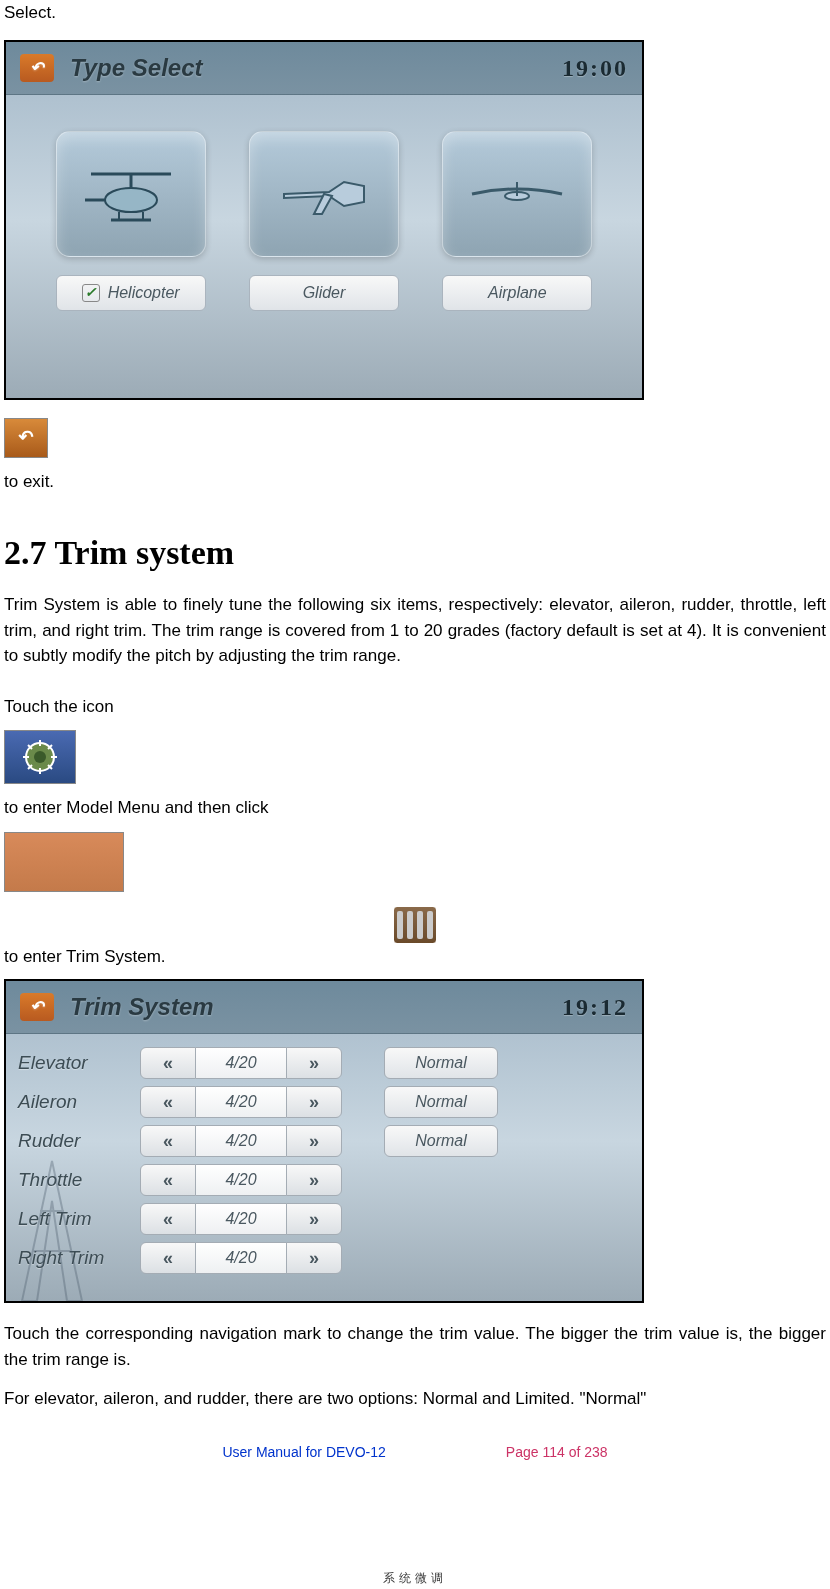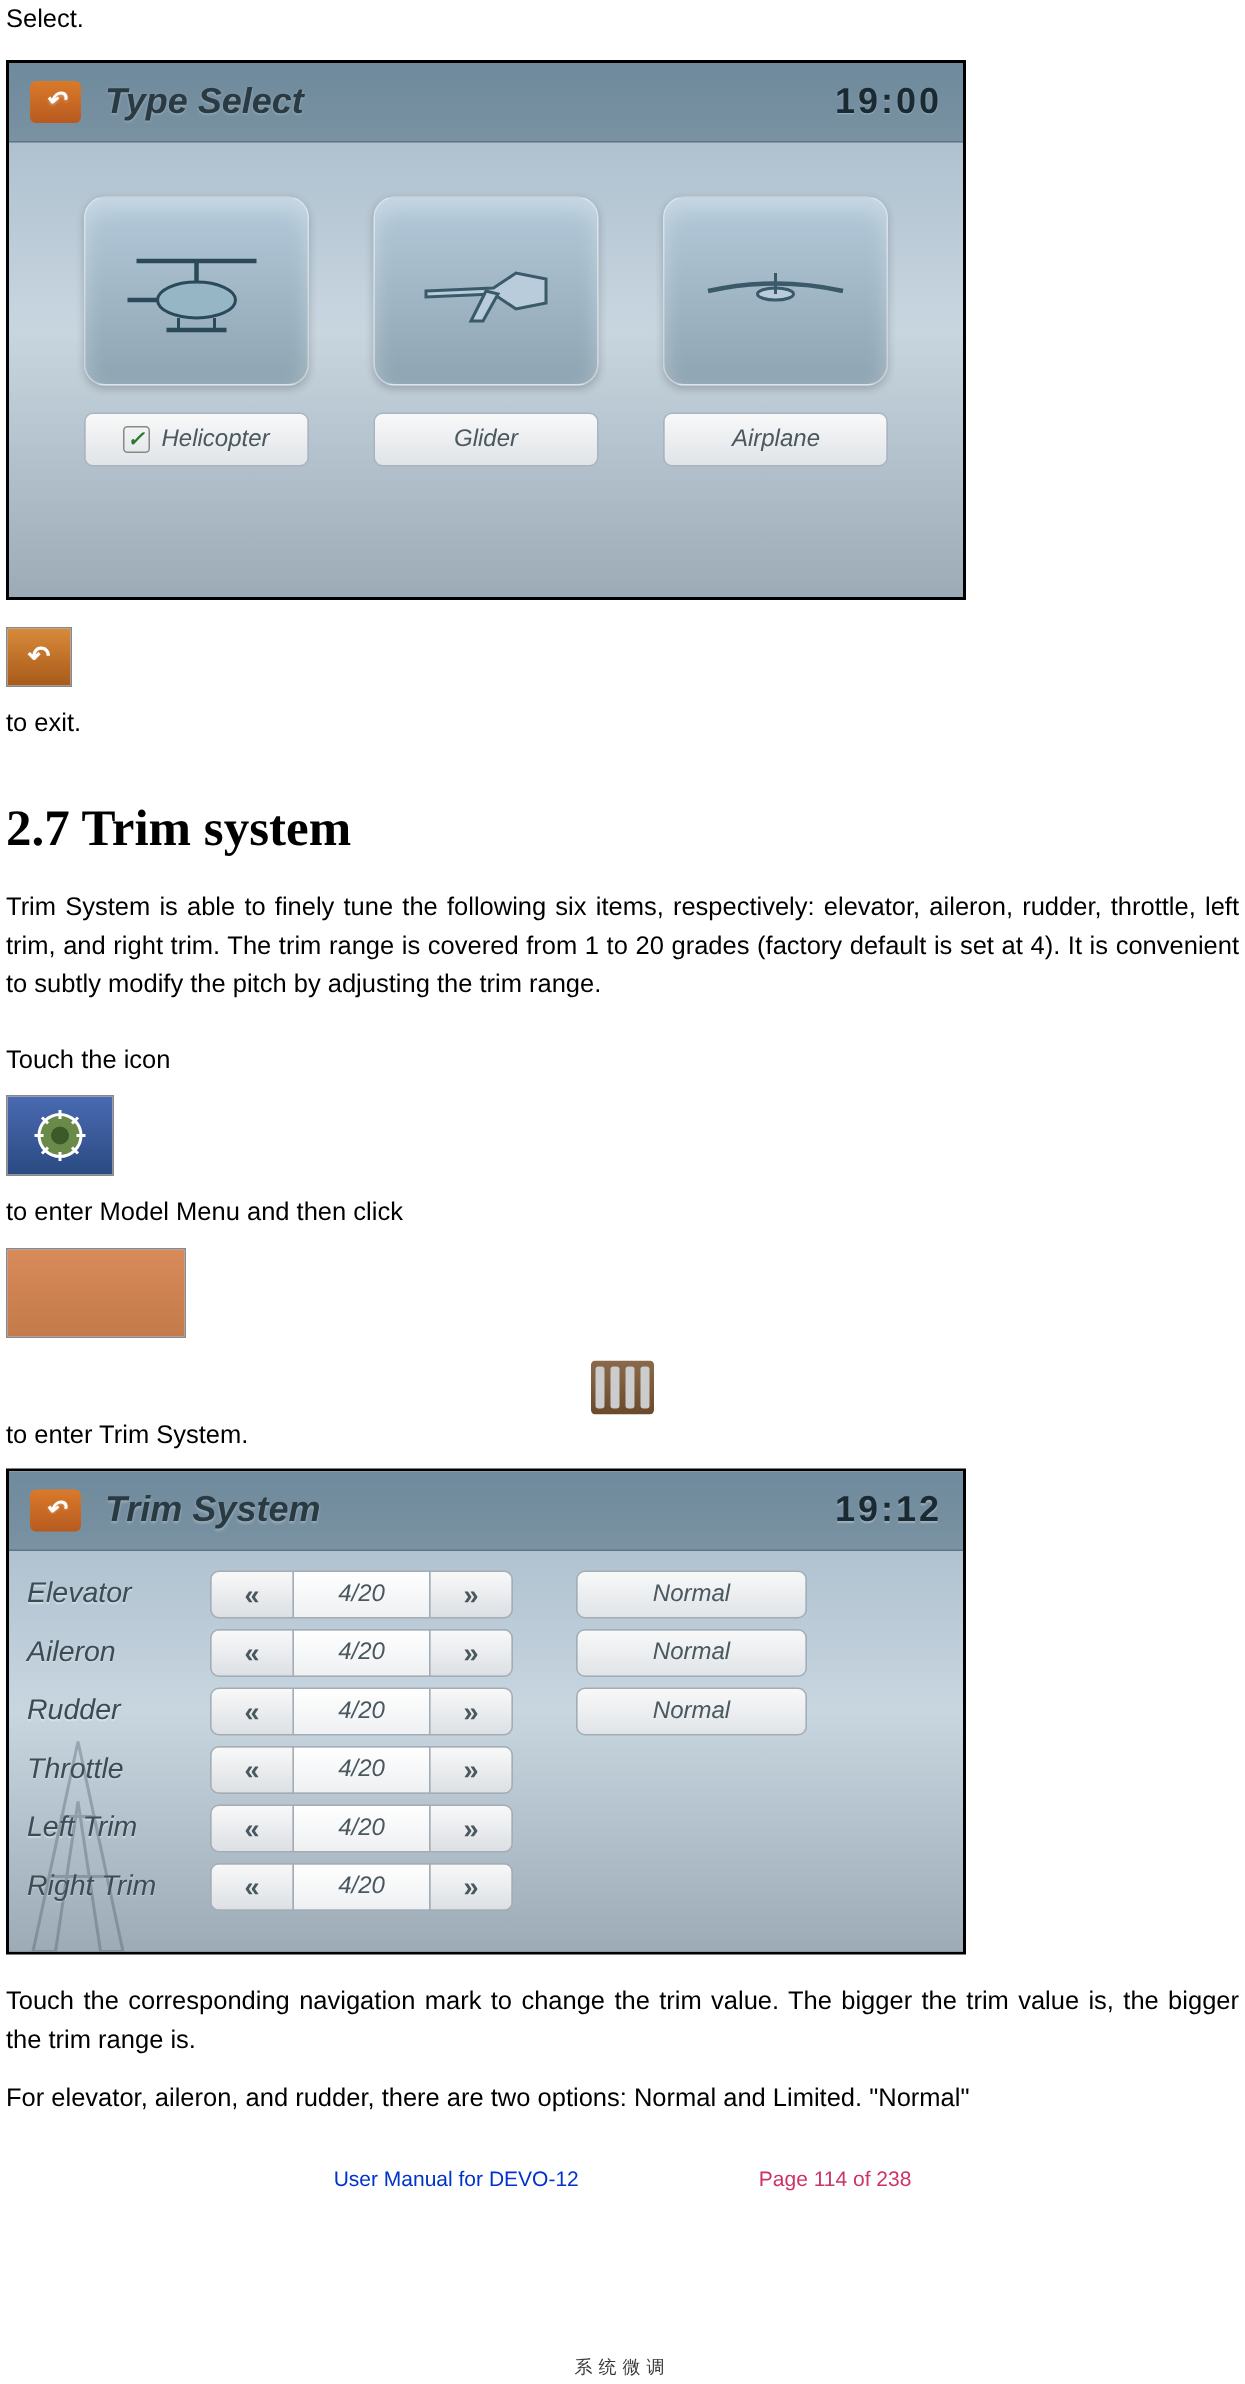--- a/index.html
+++ b/index.html
@@ -6,21 +6,21 @@
   body { font-family: Arial, sans-serif; width:830px; background:#fff; color:#000; font-size:17px; line-height:1.5; padding:0 4px 20px 4px; }
   .para { margin-bottom:14px; }
   .justify { text-align:justify; }
   h2 { font-family:"Times New Roman",serif; font-size:34px; font-weight:bold; margin:22px 0 14px 0; }
   .screenshot { width:640px; border:2px solid #000; margin:10px 0 18px 0; position:relative; }
   .screenshot-inner { position:relative; height:356px; background:linear-gradient(to bottom,#a4b8c8 0%, #c8d6e0 50%, #9cabb6 100%); overflow:hidden; }
   .top-bar { display:flex; justify-content:space-between; align-items:center; padding:8px 14px; background:linear-gradient(to bottom,#6e8a9c,#7a92a2); color:#2a3a42; font-family:"Segoe UI",Arial,sans-serif; font-size:24px; font-weight:600; font-style:italic; border-bottom:1px solid rgba(0,0,0,0.15);}
   .top-bar .back-btn { width:34px; height:28px; background:linear-gradient(to bottom,#d97a2a,#b85a20); border-radius:4px; display:flex; align-items:center; justify-content:center; margin-right:10px; }
   .top-bar .back-btn span { color:#fff; font-weight:bold; font-size:16px; }
   .top-left { display:flex; align-items:center; gap:6px; text-shadow:0 1px 2px rgba(255,255,255,0.3);}
-  .top-right { font-style:normal; letter-spacing:2px; font-weight:bold; color:#1a2a32; text-shadow:0 1px 1px rgba(255,255,255,0.3);}
+  .top-right { font-style:normal; letter-spacing:2px; font-weight:bold; color:#1a2a32; text-shadow:0 1px 1px rgba(255,255,255,0.3);font-family:Liberation Serif, serif;}
   .type-tiles { display:flex; justify-content:space-around; gap:24px; padding:36px 40px 18px 40px; }
   .tile { width:150px; height:126px; background:linear-gradient(to bottom,#b4cada,#8ea4b2); border-radius:14px; border:1px solid rgba(255,255,255,0.5); box-shadow:0 2px 6px rgba(0,0,0,0.2), inset 0 6px 14px rgba(255,255,255,0.3); display:flex; align-items:center; justify-content:center; }
   .tile svg { width:100px; height:80px; }
   .type-labels { display:flex; justify-content:space-around; gap:24px; padding:0 40px 14px 40px; }
   .type-label-btn { width:150px; height:36px; background:linear-gradient(to bottom,#f8f8f8,#e0e4e8); border:1px solid #aab4be; border-radius:6px; display:flex; align-items:center; justify-content:center; gap:8px; color:#4a5860; font-size:16px; font-style:italic; }
   .check { width:18px; height:18px; border:1px solid #888; border-radius:3px; display:flex; align-items:center; justify-content:center; color:#2a7a2a; font-size:14px; font-weight:bold; }
   .inline-icon { display:inline-block; width:72px; height:54px; vertical-align:middle; border:1px solid #888; position:relative; }
   .inline-icon-sm { display:inline-block; width:44px; height:40px; vertical-align:middle; border:1px solid #888; position:relative; }
   .inline-para { line-height:2.8; }
   .icon-back { background:linear-gradient(to bottom,#d88a3a,#a85a1a); display:flex; align-items:center; justify-content:center; }
@@ -30,21 +30,21 @@
   .icon-trim-sliders span { width:6px; background:#ccc; border-radius:2px; position:relative; }
   .trim-lower-text { font-size:12px; color:#3a3a3a; position:absolute; bottom:2px; left:0; right:0; text-align:center; letter-spacing:4px; }
   .trim-rows { padding:6px 22px 10px 12px; }
   .trim-row { display:flex; align-items:center; gap:12px; margin:7px 0; }
   .trim-row-label { width:110px; font-size:19px; color:#3c4c54; font-style:italic; text-shadow:0 1px 1px rgba(255,255,255,0.4);}
   .stepper { display:flex; align-items:center; }
   .stepper-btn { width:56px; height:32px; background:linear-gradient(to bottom,#f8f8f8,#dce0e4); border:1px solid #a4acb4; display:flex; align-items:center; justify-content:center; color:#4a5860; font-size:18px; font-weight:bold; }
   .stepper-btn.left { border-radius:6px 0 0 6px; }
   .stepper-btn.right { border-radius:0 6px 6px 0; }
   .stepper-val { width:90px; height:32px; background:linear-gradient(to bottom,#fff,#eef0f2); border-top:1px solid #a4acb4; border-bottom:1px solid #a4acb4; display:flex; align-items:center; justify-content:center; color:#4a5860; font-size:16px; font-style:italic; }
-  .mode-btn { width:154px; height:32px; background:linear-gradient(to bottom,#f8f8f8,#e0e4e8); border:1px solid #a4acb4; border-radius:6px; display:flex; align-items:center; justify-content:center; color:#4a5860; font-size:16px; font-style:italic; margin-left:30px; }
+  .mode-btn { width:114px; height:32px; background:linear-gradient(to bottom,#f8f8f8,#e0e4e8); border:1px solid #a4acb4; border-radius:6px; display:flex; align-items:center; justify-content:center; color:#4a5860; font-size:16px; font-style:italic; margin-left:30px; }
   .footer { display:flex; justify-content:center; gap:120px; font-size:14px; margin-top:30px; }
   .footer-left { color:#0033cc; }
   .footer-right { color:#cc3366; }
   .tower { position:absolute; left:6px; bottom:0; width:80px; height:150px; opacity:0.35; pointer-events:none;}
 </style>
 </head>
 <body>
 
 
 

